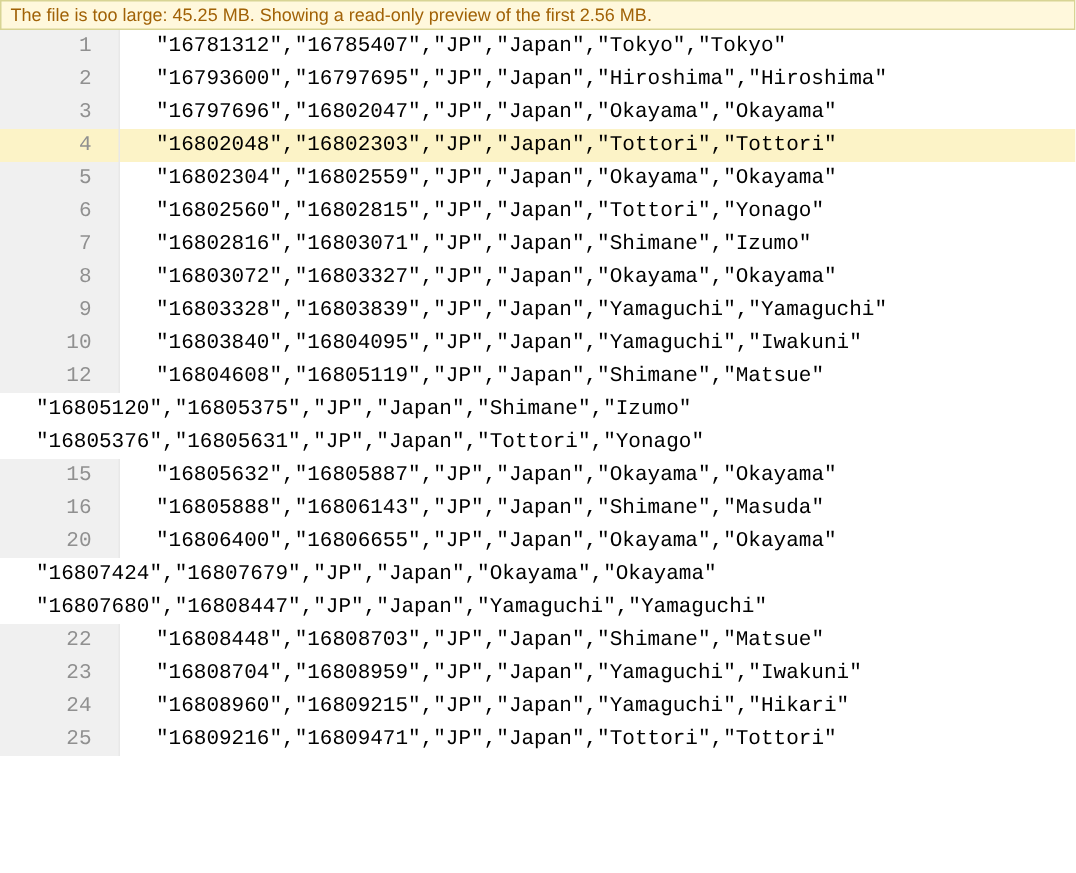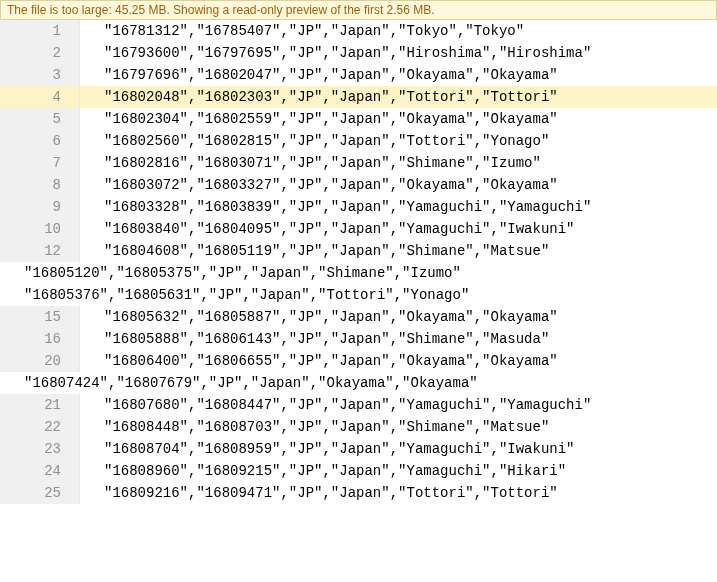--- a/index.html
+++ b/index.html
@@ -115,21 +115,20 @@
         <div class="codeline"><span class="s">"16805888"</span><span class="p">,</span><span class="s">"16806143"</span><span class="p">,</span><span class="s">"JP"</span><span class="p">,</span><span class="s">"Japan"</span><span class="p">,</span><span class="s">"Shimane"</span><span class="p">,</span><span class="s">"Masuda"</span></div>
       </div>
       <div class="row">
         <div class="gnum">20</div>
         <div class="codeline"><span class="s">"16806400"</span><span class="p">,</span><span class="s">"16806655"</span><span class="p">,</span><span class="s">"JP"</span><span class="p">,</span><span class="s">"Japan"</span><span class="p">,</span><span class="s">"Okayama"</span><span class="p">,</span><span class="s">"Okayama"</span></div>
       </div>
       <div class="row">
         <div class="codeline"><span class="s">"16807424"</span><span class="p">,</span><span class="s">"16807679"</span><span class="p">,</span><span class="s">"JP"</span><span class="p">,</span><span class="s">"Japan"</span><span class="p">,</span><span class="s">"Okayama"</span><span class="p">,</span><span class="s">"Okayama"</span></div>
       </div>
       <div class="row">
-        <div class="gnum">21</div>
         <div class="codeline"><span class="s">"16807680"</span><span class="p">,</span><span class="s">"16808447"</span><span class="p">,</span><span class="s">"JP"</span><span class="p">,</span><span class="s">"Japan"</span><span class="p">,</span><span class="s">"Yamaguchi"</span><span class="p">,</span><span class="s">"Yamaguchi"</span></div>
       </div>
       <div class="row">
         <div class="gnum">22</div>
         <div class="codeline"><span class="s">"16808448"</span><span class="p">,</span><span class="s">"16808703"</span><span class="p">,</span><span class="s">"JP"</span><span class="p">,</span><span class="s">"Japan"</span><span class="p">,</span><span class="s">"Shimane"</span><span class="p">,</span><span class="s">"Matsue"</span></div>
       </div>
       <div class="row">
         <div class="gnum">23</div>
         <div class="codeline"><span class="s">"16808704"</span><span class="p">,</span><span class="s">"16808959"</span><span class="p">,</span><span class="s">"JP"</span><span class="p">,</span><span class="s">"Japan"</span><span class="p">,</span><span class="s">"Yamaguchi"</span><span class="p">,</span><span class="s">"Iwakuni"</span></div>
       </div>

